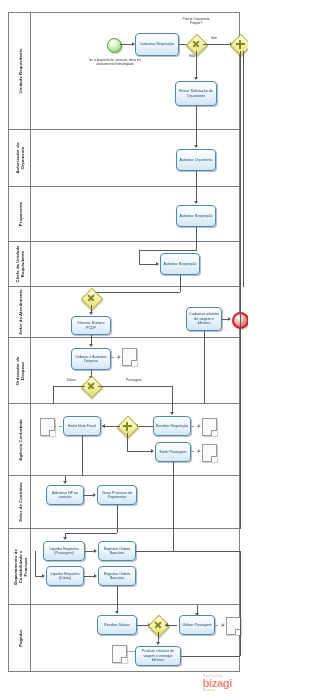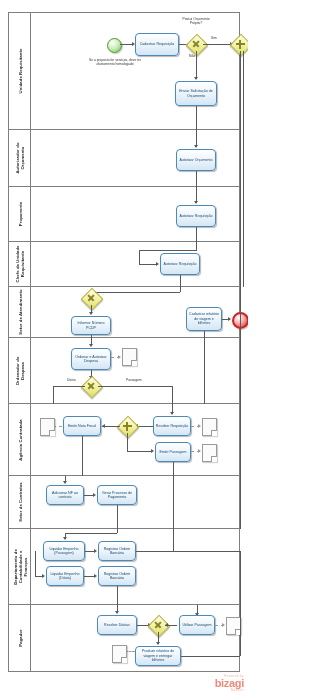--- a/index.html
+++ b/index.html
@@ -74,21 +74,21 @@
   .ln.h{height:1px;}
   .ln.v{width:1px;}
   .ln.dash-h{height:0;border-top:1px dashed #9b9b9b;background:none;}
   .arrow{position:absolute;width:0;height:0;}
   .arrow.down{border-left:2px solid transparent;border-right:2px solid transparent;border-top:3.2px solid #59595b;}
   .arrow.right{border-top:2px solid transparent;border-bottom:2px solid transparent;border-left:3.2px solid #59595b;}
   .arrow.left{border-top:2px solid transparent;border-bottom:2px solid transparent;border-right:3.2px solid #59595b;}
   .arrow.open-right{border-top:2px solid transparent;border-bottom:2px solid transparent;border-left:3.2px solid #9b9b9b;}
 
   
-  .wm{position:absolute;right:4px;bottom:8px;text-align:right;}
+  .wm{position:absolute;right:16px;bottom:8px;}
   .wm-top{font-size:3px;color:#f2b3a8;letter-spacing:.4px;line-height:3px;}
   .wm-main{font-size:11px;font-weight:bold;color:#f08a79;letter-spacing:-.3px;line-height:11px;}
   .wm-sub{font-size:3px;color:#f2b3a8;letter-spacing:.3px;line-height:3px;}
 </style>
 </head>
 <body>
 
 <div id="canvas">
 
   <div class="pool">

